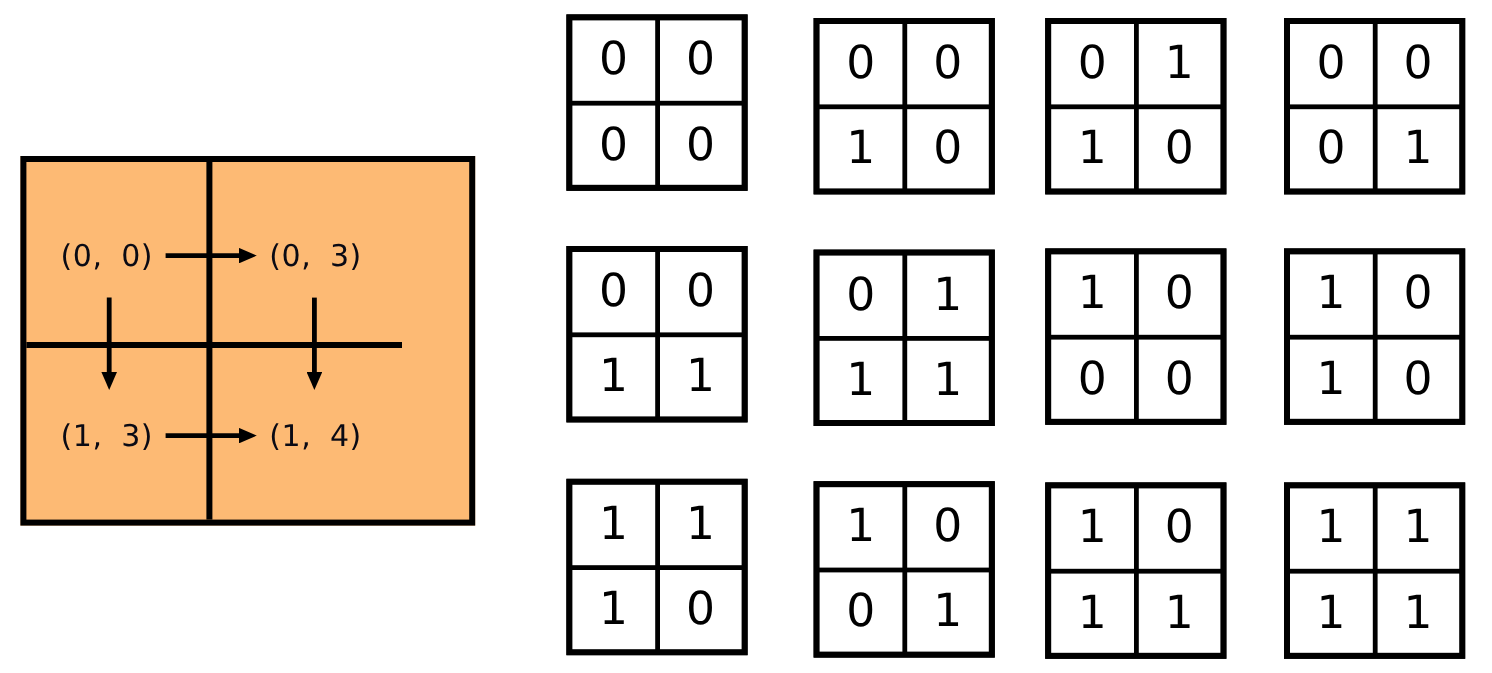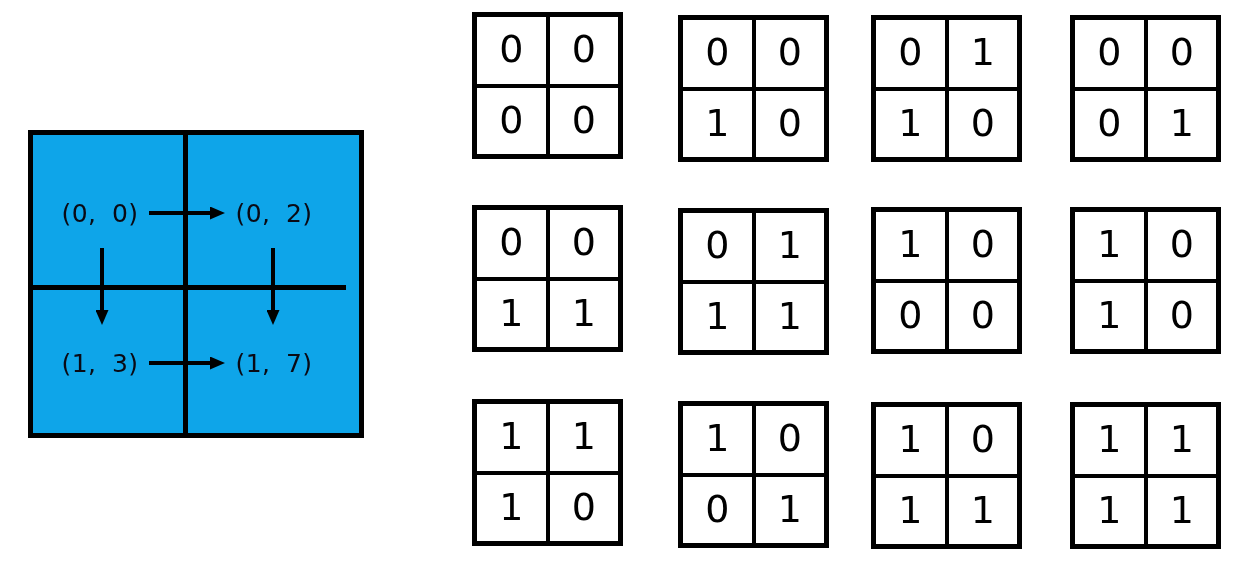--- a/index.html
+++ b/index.html
@@ -7,24 +7,24 @@
     width: 1243px; height: 561px;
     background: #ffffff;
     font-family: "DejaVu Sans", sans-serif;
     overflow: hidden;
     position: relative;
   }
 
   
   .diagram {
     position: absolute;
-    left: 28px; top: 130px;
-    width: 336px; height: 308px;
+    left: 17px; top: 130px;
+    width: 379px; height: 308px;
     border: 5px solid #000;
-    background: #0ea5e9;
+    background: #fdba74;
   }
   .vline {
     position: absolute;
     left: 150px; top: 0;
     width: 5px; height: 298px;
     background: #000;
   }
   .hline {
     position: absolute;
     left: 0; top: 150px;
@@ -72,23 +72,23 @@
   }
 </style>
 </head>
 <body>
 
 <div class="diagram">
   <div class="vline"></div>
   <div class="hline"></div>
 
   <span class="qlabel" style="left:67px; top:78px">(0, 0)</span>
-  <span class="qlabel" style="left:241px; top:78px">(0, 2)</span>
+  <span class="qlabel" style="left:241px; top:78px">(0, 3)</span>
   <span class="qlabel" style="left:67px; top:228px">(1, 3)</span>
-  <span class="qlabel" style="left:241px; top:228px">(1, 7)</span>
+  <span class="qlabel" style="left:241px; top:228px">(1, 4)</span>
 
   <svg class="arrow-layer" viewBox="0 0 313 298" xmlns="http://www.w3.org/2000/svg">
     <defs>
       <marker id="ah" markerUnits="userSpaceOnUse" markerWidth="15" markerHeight="13" refX="1" refY="6.5" orient="auto">
         <path d="M0,0 L15,6.5 L0,13 Z" fill="#000"></path>
       </marker>
     </defs>
     <line x1="116" y1="78" x2="178" y2="78" stroke="#000" stroke-width="4" marker-end="url(#ah)"></line>
     <line x1="69" y1="113" x2="69" y2="176" stroke="#000" stroke-width="4" marker-end="url(#ah)"></line>
     <line x1="240" y1="113" x2="240" y2="176" stroke="#000" stroke-width="4" marker-end="url(#ah)"></line>

